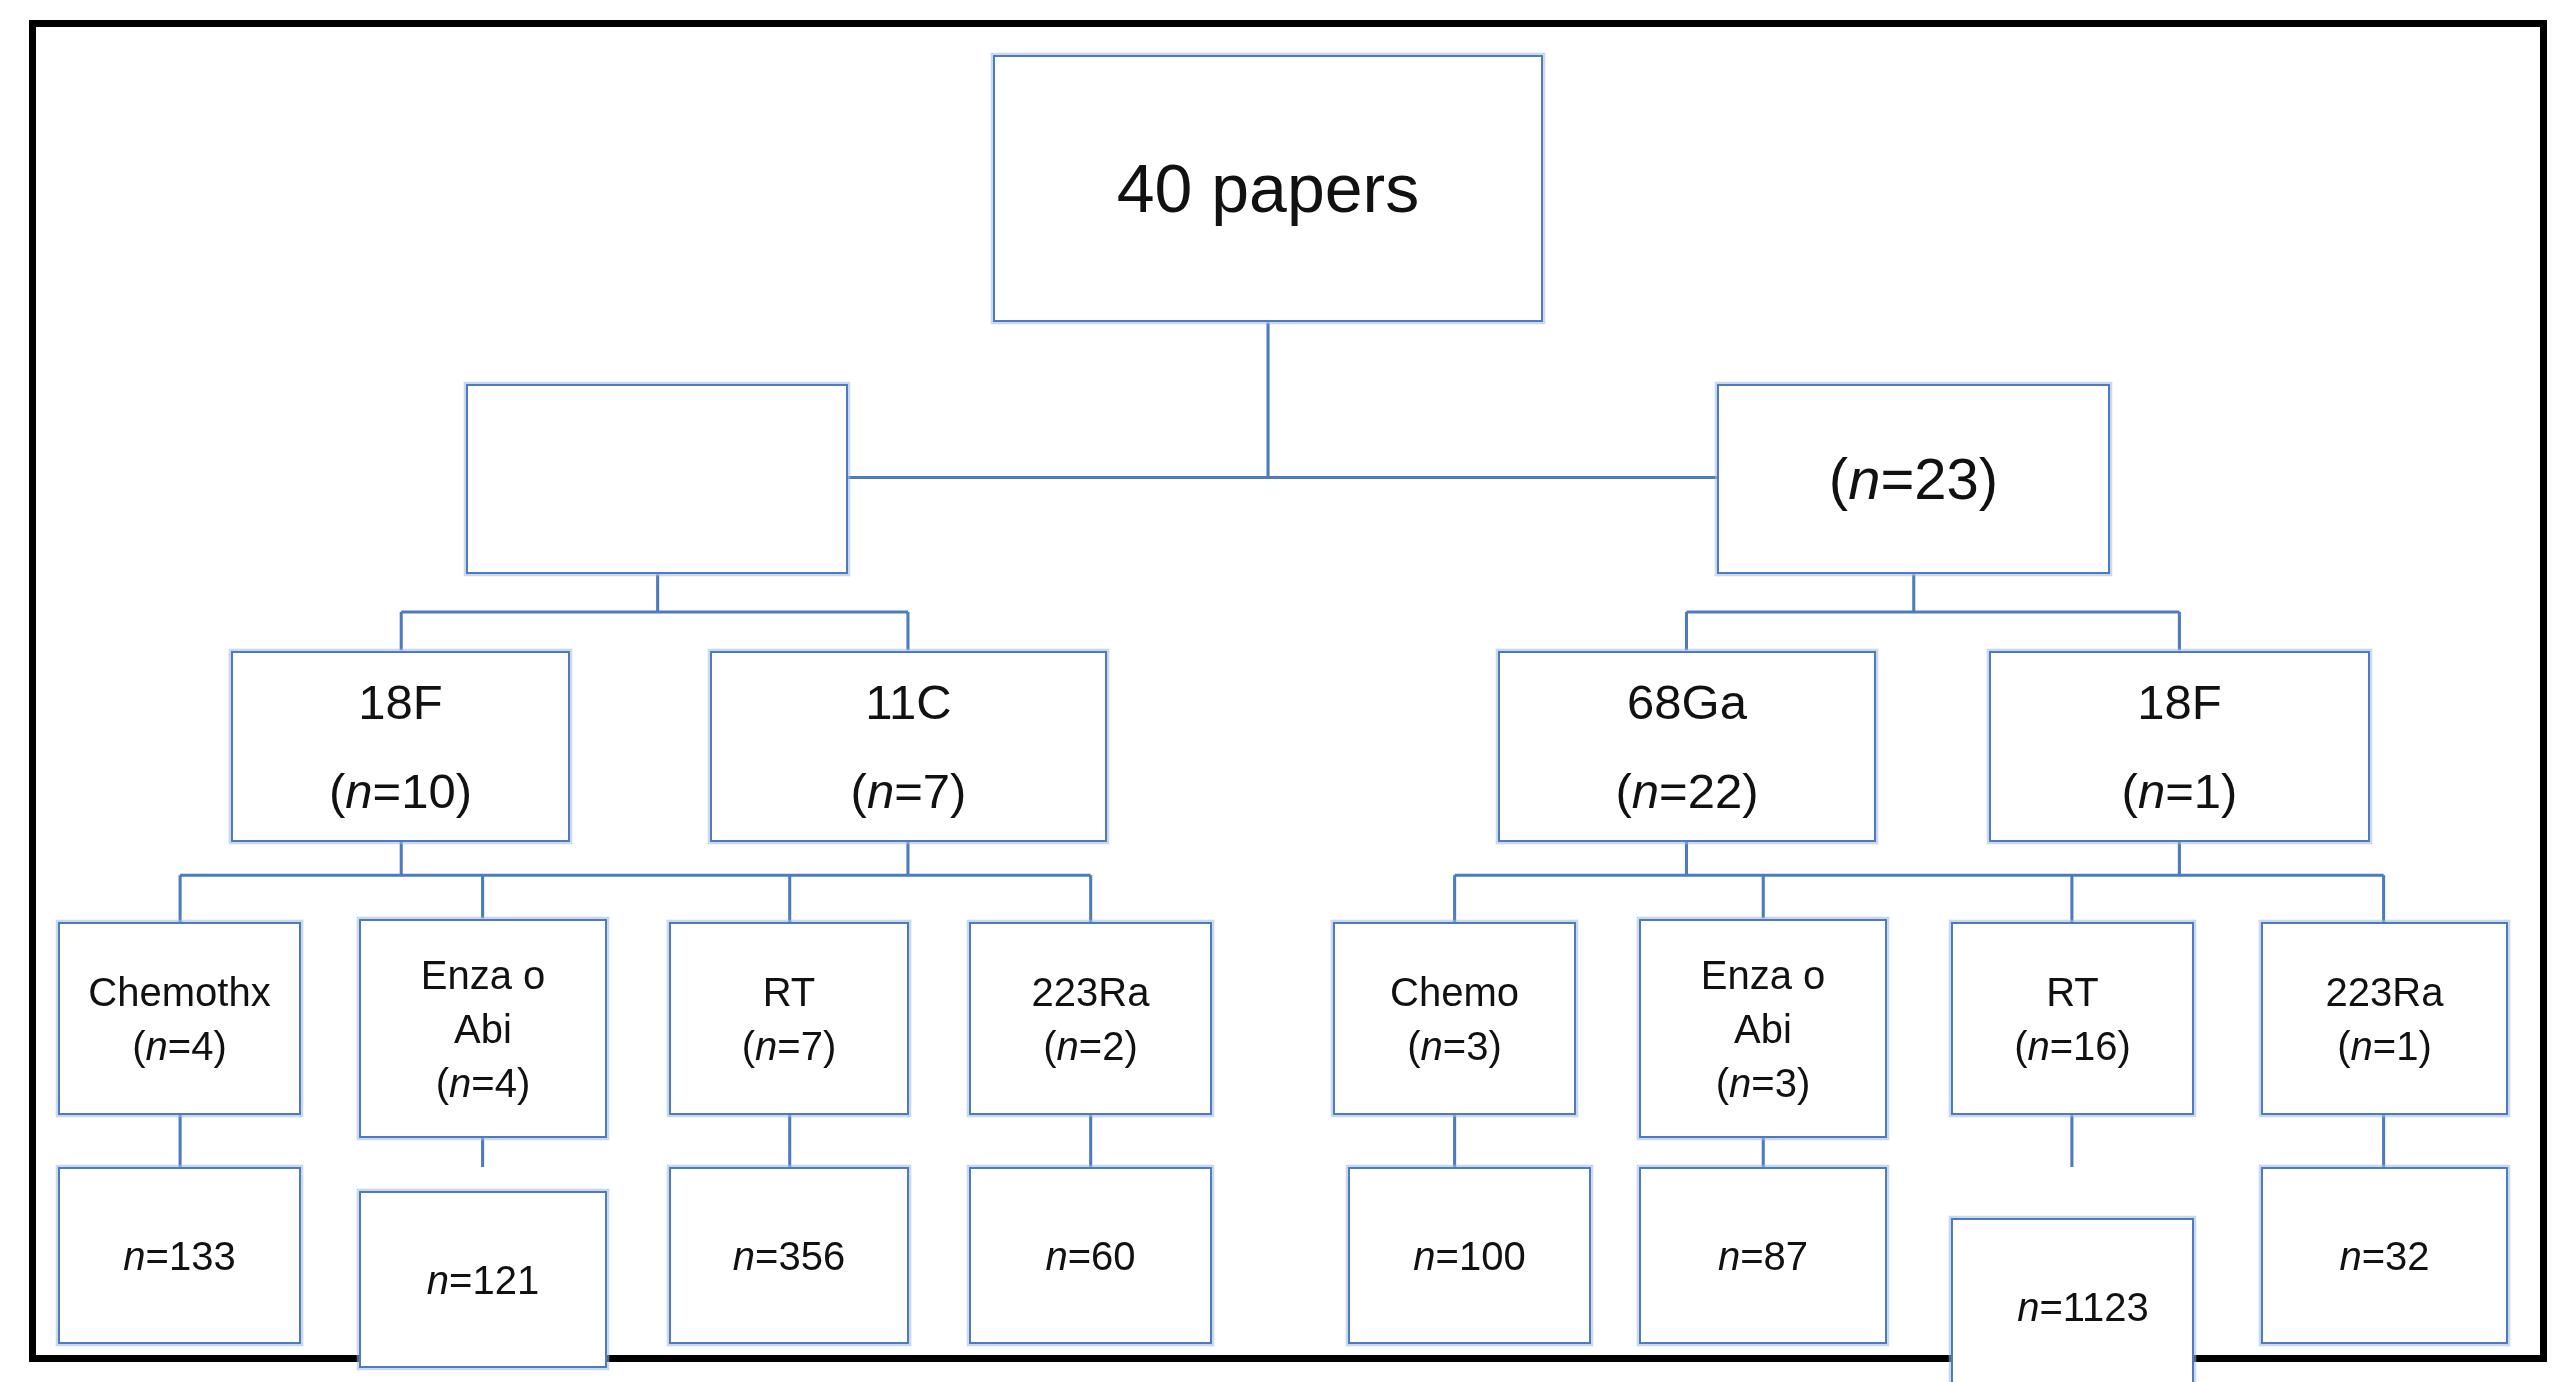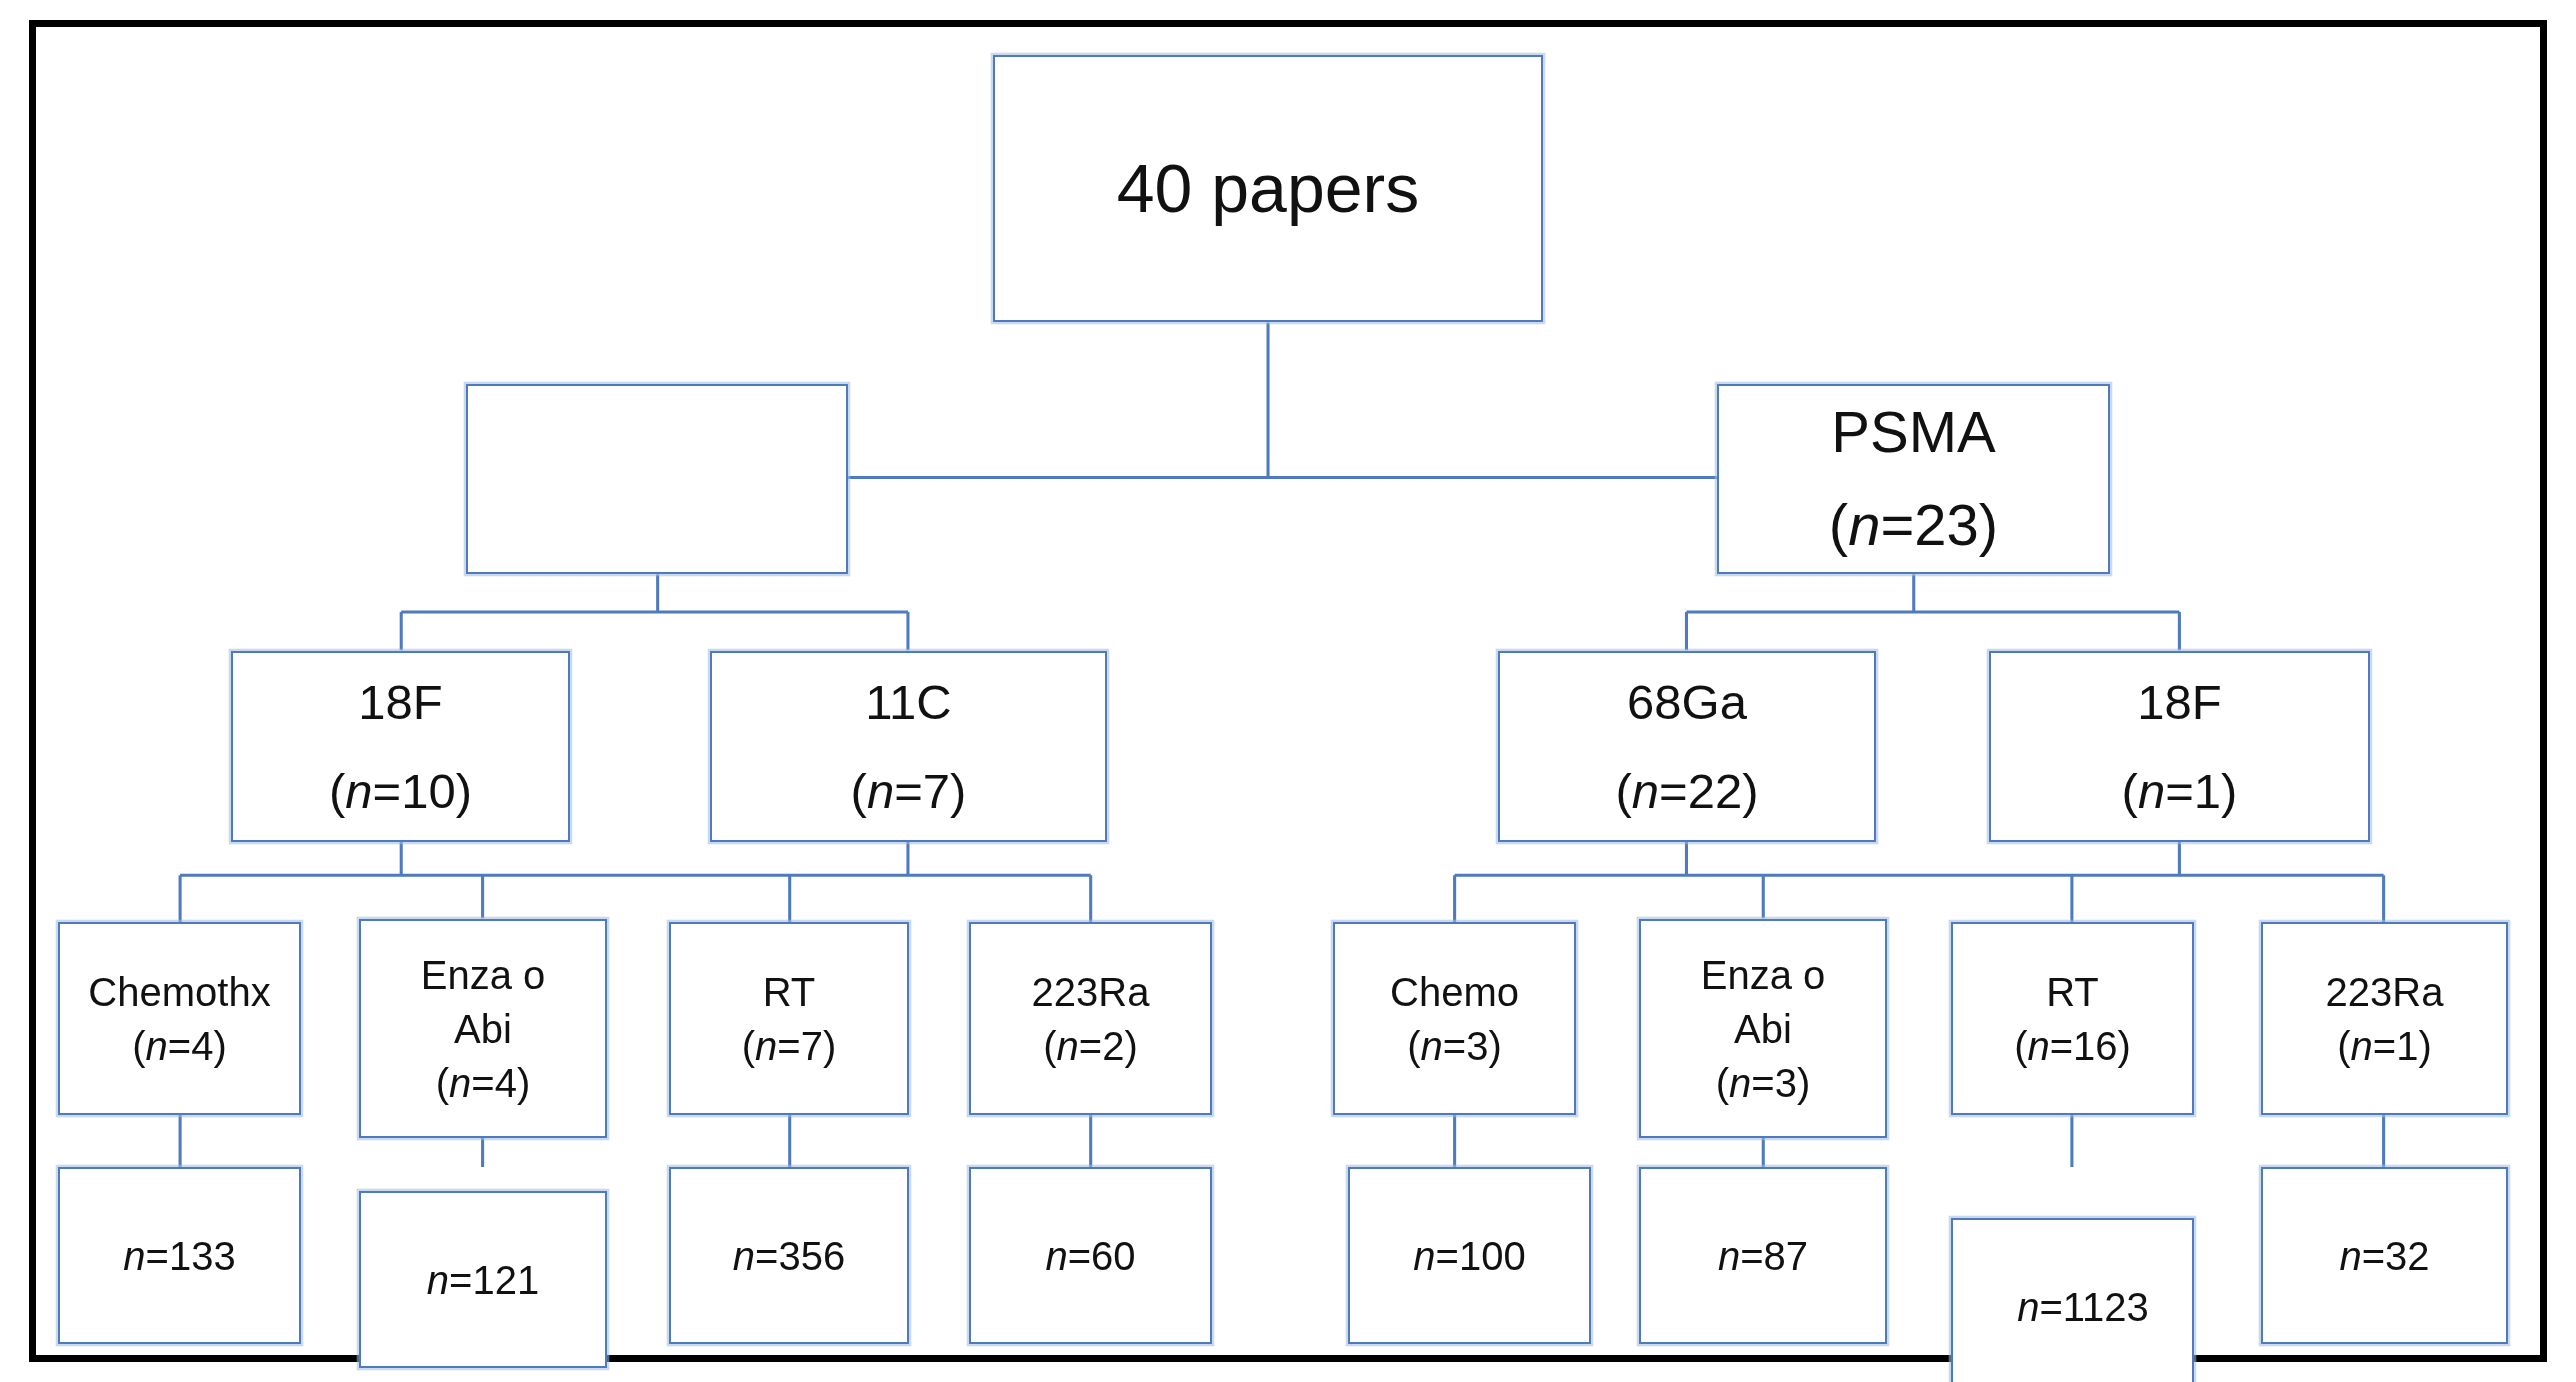--- a/index.html
+++ b/index.html
@@ -68,21 +68,20 @@
       <line x1="2698" y1="1452" x2="2698" y2="1520" stroke="#4E7AC0" stroke-width="4"></line>
       <line x1="3104" y1="1452" x2="3104" y2="1520" stroke="#4E7AC0" stroke-width="4"></line>
     </svg>
   <div id="boxes">
       <div class="box" style="left: 993px; top: 55px; width: 550px; height: 267px; font-size: 68px; line-height: 1.3;">
         <span class="line">40 papers</span>
       </div>
       <div class="box" style="left: 466px; top: 384px; width: 382px; height: 190px; font-size: 58px; line-height: 1.6;">
       </div>
       <div class="box" style="left: 1717px; top: 384px; width: 393px; height: 190px; font-size: 58px; line-height: 1.6;">
-        <span class="line">PSMA</span>
         <span class="line">(<i>n</i>=23)</span>
       </div>
       <div class="box" style="left: 231px; top: 651px; width: 339px; height: 191px; font-size: 49px; line-height: 1.8;">
         <span class="line">18F</span>
         <span class="line">(<i>n</i>=10)</span>
       </div>
       <div class="box" style="left: 710px; top: 651px; width: 397px; height: 191px; font-size: 49px; line-height: 1.8;">
         <span class="line">11C</span>
         <span class="line">(<i>n</i>=7)</span>
       </div>

